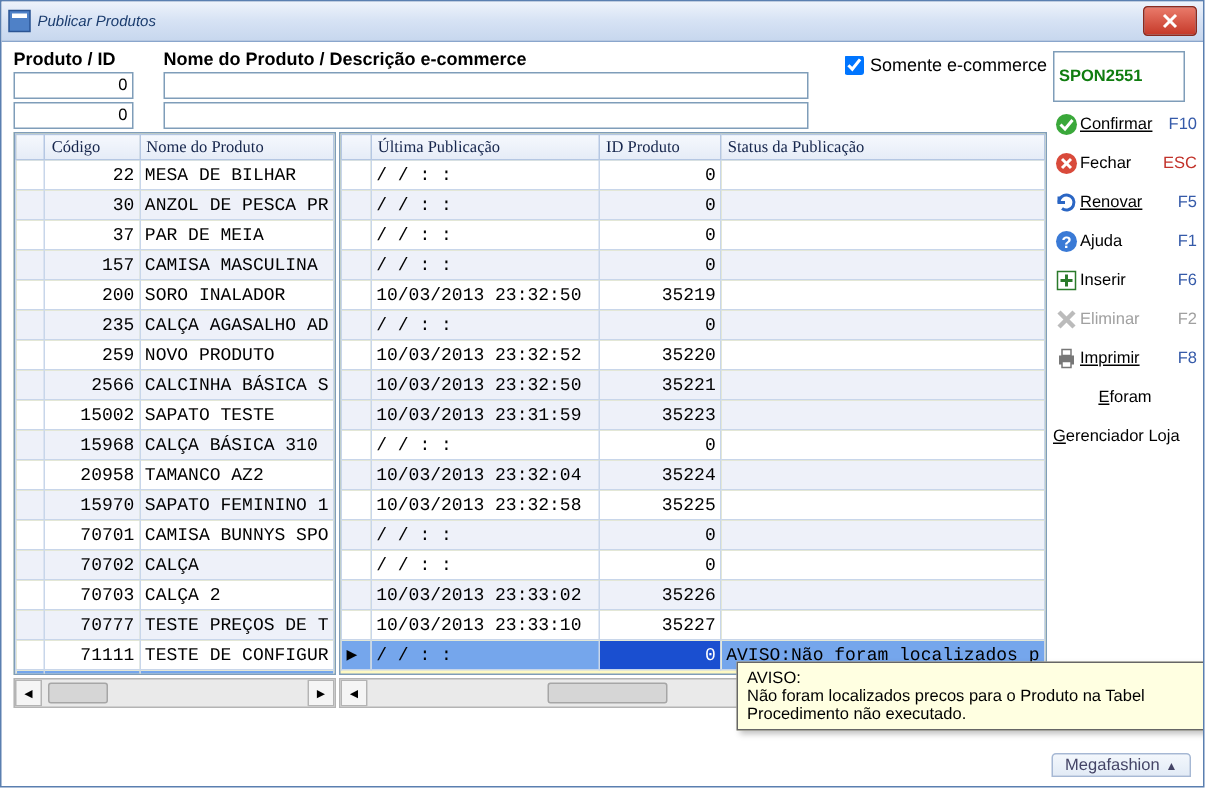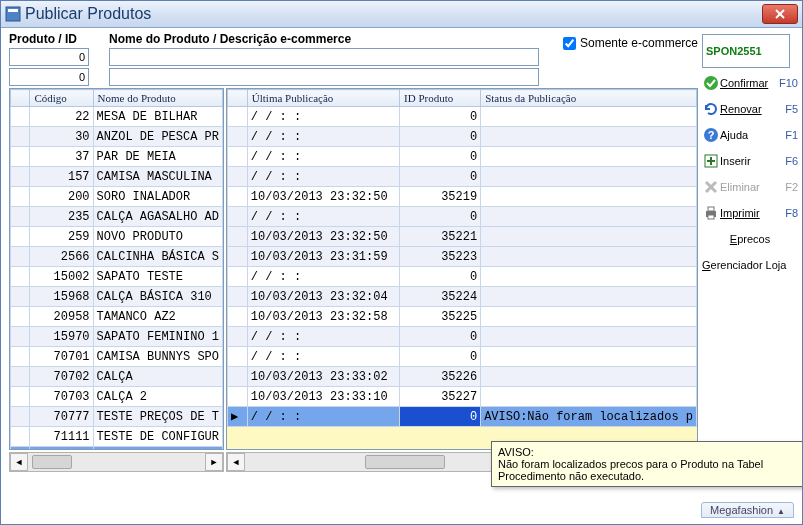--- a/index.html
+++ b/index.html
@@ -4,21 +4,21 @@
 <style>
   html, body { margin:0; padding:0; font-family: Tahoma, sans-serif; font-size:11px; background:#fff; }
   body { width:803px; height:525px; overflow:hidden; border:1px solid #5a7fb0; box-sizing:border-box; position:relative; }
   .titlebar {
     height:26px;
     background: linear-gradient(to bottom, #eef3fb 0%, #d6e2f4 50%, #c7d7ee 100%);
     border-bottom:1px solid #8aa6cc;
     display:flex; align-items:center; padding:0 4px;
   }
   .titlebar .app-icon { width:16px; height:16px; margin-right:4px; display:flex; align-items:center; justify-content:center; }
-  .title-text { color:#1b3c6e; font-size:16px; flex:1; }
+  .title-text { color:#1b3c6e; font-size:10px; flex:1;font-style:italic; }
   .close-btn {
     width:34px; height:18px;
     background: linear-gradient(to bottom, #e97a6a, #c63a2a);
     border:1px solid #8b2a1e; border-radius:3px; color:#fff;
     display:flex; align-items:center; justify-content:center; cursor:pointer;
   }
   .content { display:flex; height:calc(525px - 28px); }
   .main { flex:1; padding:4px 4px 0 8px; box-sizing:border-box; position:relative; }
   .sidebar { width:100px; padding:6px 4px 0 0; box-sizing:border-box; }
   .filter-row { display:flex; align-items:flex-start; margin-bottom:2px; }
@@ -283,20 +283,26 @@
                     <td>10/03/2013 23:32:50</td>
                     <td class="num">35219</td>
                     <td></td>
                   </tr>
                   <tr class="odd">
                     <td class="sel-marker"></td>
                     <td>  /  /         :  :</td>
                     <td class="num">0</td>
                     <td></td>
                   </tr>
+                  <tr class="even">
+                    <td class="sel-marker"></td>
+                    <td>10/03/2013 23:32:52</td>
+                    <td class="num">35220</td>
+                    <td></td>
+                  </tr>
                   <tr class="odd">
                     <td class="sel-marker"></td>
                     <td>10/03/2013 23:32:50</td>
                     <td class="num">35221</td>
                     <td></td>
                   </tr>
                   <tr class="odd">
                     <td class="sel-marker"></td>
                     <td>10/03/2013 23:31:59</td>
                     <td class="num">35223</td>
@@ -373,20 +379,31 @@
       <span class="ic">
         <svg width="16" height="16">
             <circle cx="8" cy="8" r="7" fill="#3aa83a"></circle>
             <path d="M4 8 l3 3 l5 -6" stroke="#fff" stroke-width="2" fill="none"></path>
           </svg>
       </span>
       <span class="lbl"><span class="ul">Confirmar</span></span>
       <span class="shortcut">F10</span>
     </div>
 
+    <div class="side-btn">
+      <span class="ic">
+        <svg width="16" height="16">
+            <circle cx="8" cy="8" r="7" fill="#d94a3b"></circle>
+            <line x1="5" y1="5" x2="11" y2="11" stroke="#fff" stroke-width="2"></line>
+            <line x1="11" y1="5" x2="5" y2="11" stroke="#fff" stroke-width="2"></line>
+          </svg>
+      </span>
+      <span class="lbl">Fechar</span>
+      <span class="shortcut red">ESC</span>
+    </div>
 
     <div class="side-btn">
       <span class="ic">
         <svg width="16" height="16">
             <path d="M3 8 a5 5 0 1 1 2 4" fill="none" stroke="#2b66c4" stroke-width="2"></path>
             <path d="M3 4 v4 h4" fill="none" stroke="#2b66c4" stroke-width="2"></path>
           </svg>
       </span>
       <span class="lbl"><span class="ul">Renovar</span></span>
       <span class="shortcut">F5</span>
@@ -432,21 +449,21 @@
             <rect x="3" y="6" width="10" height="6" fill="#777"></rect>
             <rect x="5" y="2" width="6" height="4" fill="#fff" stroke="#777"></rect>
             <rect x="5" y="10" width="6" height="4" fill="#fff" stroke="#777"></rect>
           </svg>
       </span>
       <span class="lbl"><span class="ul">Imprimir</span></span>
       <span class="shortcut">F8</span>
     </div>
 
     <div class="side-btn" style="justify-content:center;">
-      <span class="lbl" style="text-align:center;"><span class="ul">E</span><span>precos</span></span>
+      <span class="lbl" style="text-align:center;"><span class="ul">E</span><span>foram</span></span>
     </div>
 
     <div class="side-btn">
       <span class="lbl"><span class="ul">G</span><span>erenciador Loja</span></span>
     </div>
   </div>
 </div>
 
 <div class="tooltip">
   <div class="t-title">AVISO:</div>

